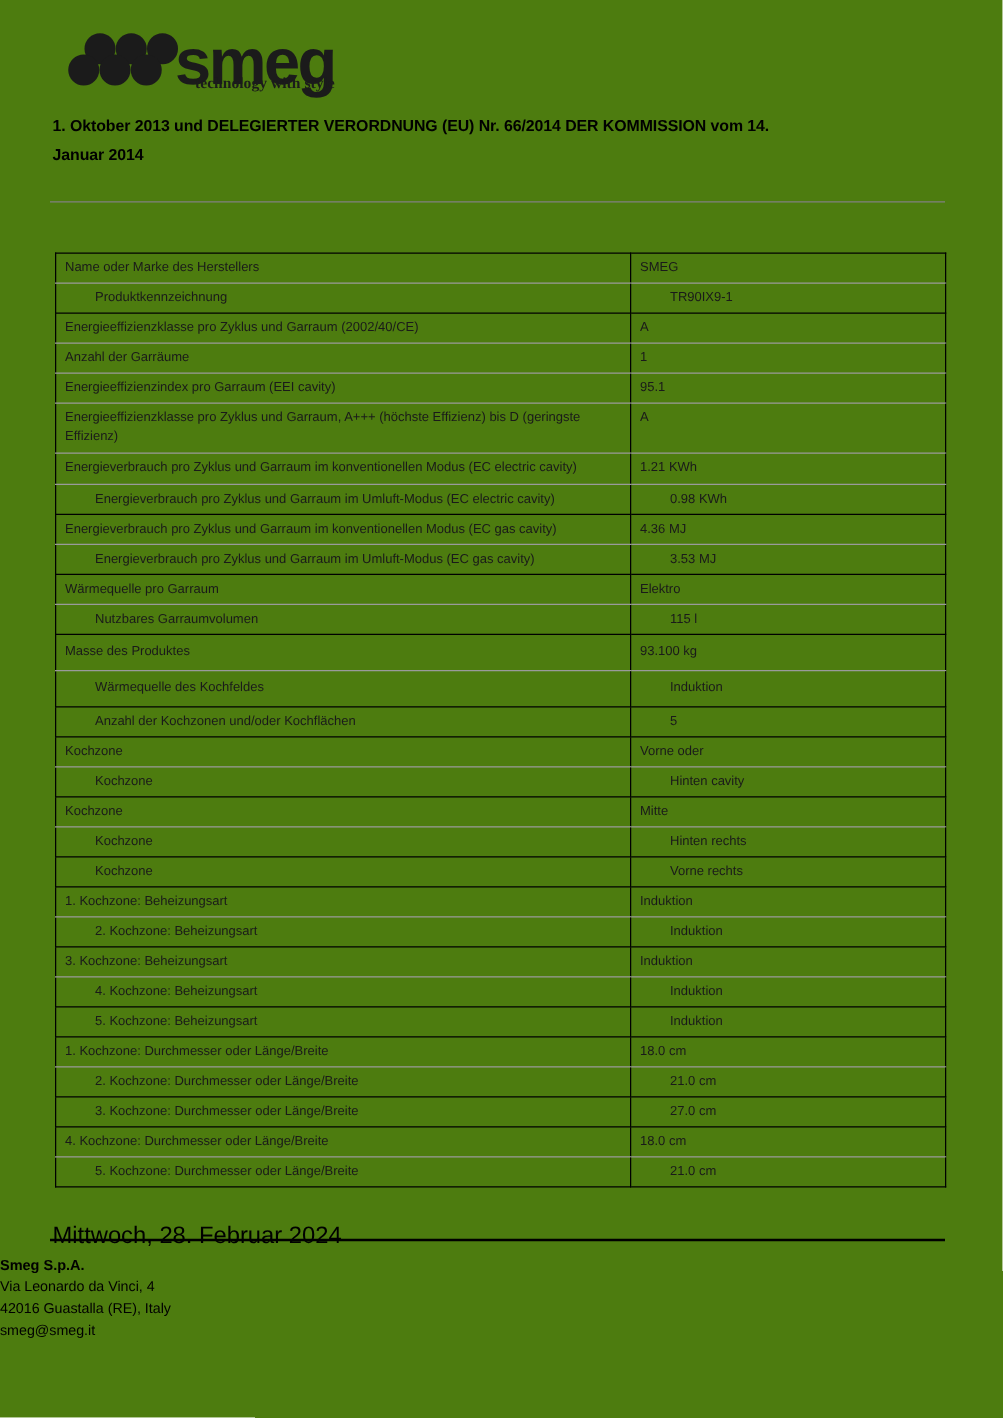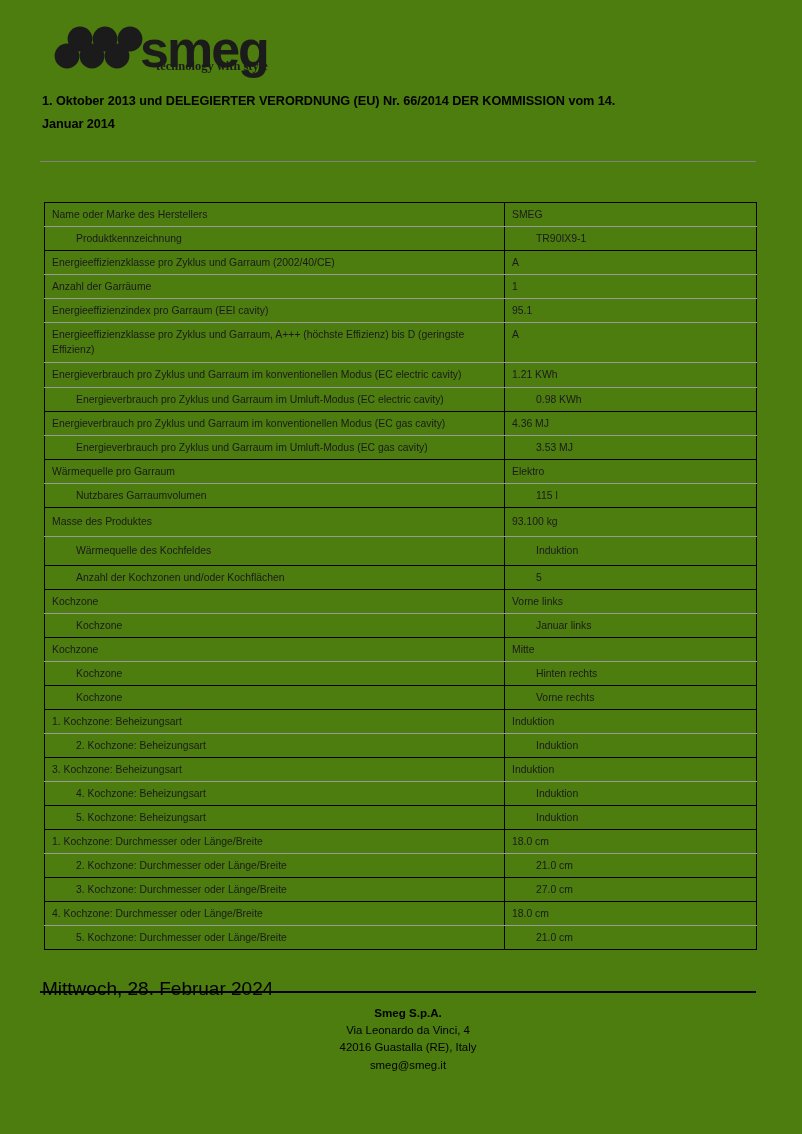--- a/index.html
+++ b/index.html
@@ -105,25 +105,23 @@
     height: 2px;
     background: #000;
   }
 
   
   .footer {
     position: absolute;
     left: 0;
     top: 1004px;
     width: 728px;
-    text-align: center;
     font-size: 11.4px;
     line-height: 17.6px;
     color: #000;
-    margin-left: 44px;
   }
   .footer .company {
     font-weight: bold;
     font-size: 11.6px;
   }
   .footer .fline { display: block; }
 </style>
 </head>
 <body>
 
@@ -211,25 +209,25 @@
         <tr class="bb-dark tall">
           <td class="c-label">Wärmequelle des Kochfeldes</td>
           <td class="c-value">Induktion</td>
         </tr>
         <tr class="bb-dark">
           <td class="c-label">Anzahl der Kochzonen und/oder Kochflächen</td>
           <td class="c-value">5</td>
         </tr>
         <tr class="bb-grey">
           <td class="c-label">Kochzone</td>
-          <td class="c-value">Vorne links</td>
-        </tr>
-        <tr class="bb-dark">
-          <td class="c-label">Kochzone</td>
-          <td class="c-value">Januar links</td>
+          <td class="c-value">Vorne oder</td>
+        </tr>
+        <tr class="bb-dark">
+          <td class="c-label">Kochzone</td>
+          <td class="c-value">Hinten cavity</td>
         </tr>
         <tr class="bb-grey">
           <td class="c-label">Kochzone</td>
           <td class="c-value">Mitte</td>
         </tr>
         <tr class="bb-dark">
           <td class="c-label">Kochzone</td>
           <td class="c-value">Hinten rechts</td>
         </tr>
         <tr class="bb-dark">

